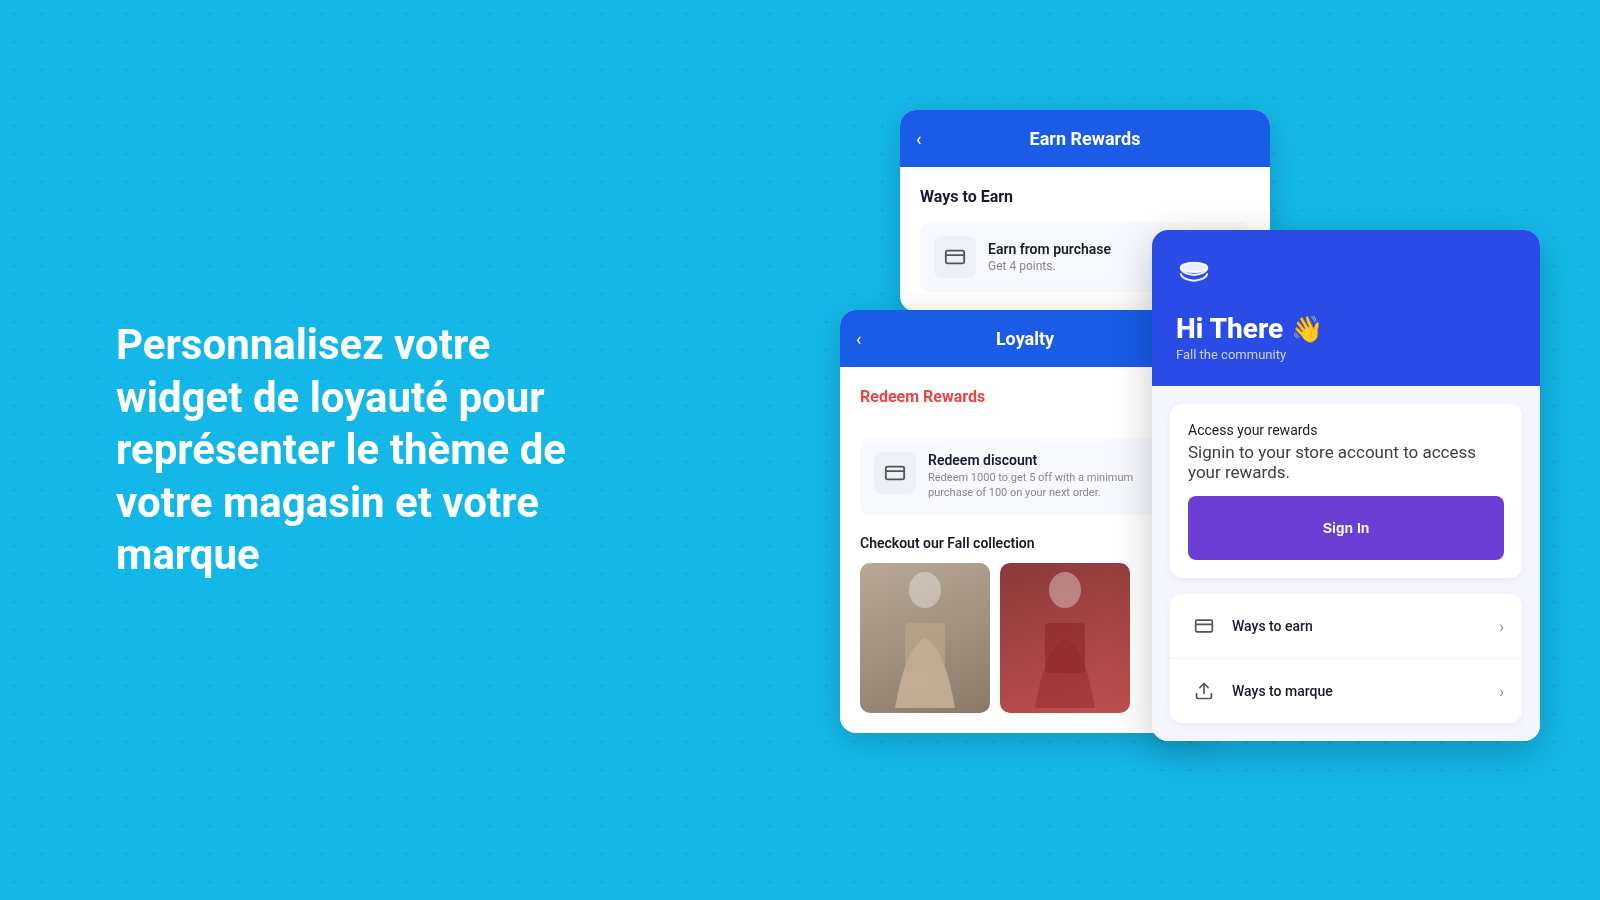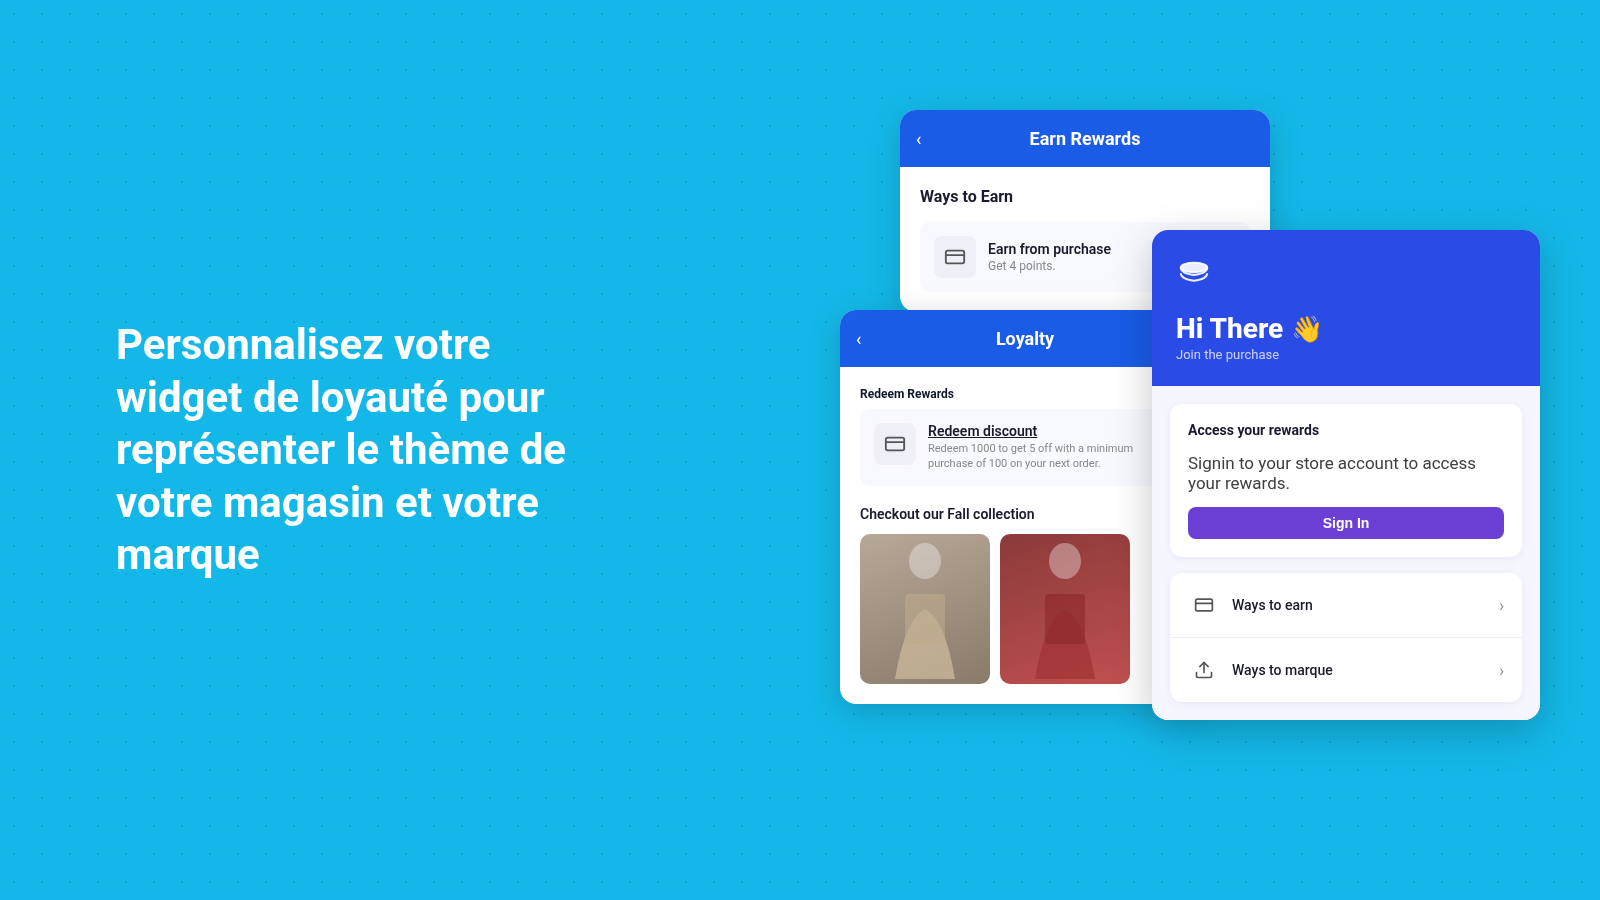--- a/index.html
+++ b/index.html
@@ -165,24 +165,24 @@
       color: white;
       font-size: 18px;
       font-weight: 700;
     }
 
     .card-rewards-body {
       padding: 20px;
     }
 
     .redeem-title {
-      font-size: 12px;
+      font-size: 16px;
       font-weight: 700;
-      color: #0f172a;
-      margin-bottom: 8px;
+      color: #ef4444;
+      margin-bottom: 32px;
     }
 
     .redeem-item {
       display: flex;
       align-items: flex-start;
       gap: 12px;
       padding: 14px;
       background: #f8f9ff;
       border-radius: 10px;
       margin-bottom: 20px;
@@ -197,21 +197,20 @@
       align-items: center;
       justify-content: center;
       font-size: 20px;
       flex-shrink: 0;
     }
 
     .redeem-item-text h4 {
       font-size: 14px;
       font-weight: 600;
       color: #1a1a2e;
-      text-decoration: underline;
     }
 
     .redeem-item-text p {
       font-size: 11px;
       color: #888;
       margin-top: 2px;
       line-height: 1.4;
     }
 
     .checkout-title {
@@ -311,38 +310,38 @@
     .access-rewards-box {
       background: white;
       border-radius: 12px;
       padding: 18px;
       margin-bottom: 16px;
       box-shadow: 0 2px 8px rgba(0,0,0,0.06);
     }
 
     .access-title {
       font-size: 14px;
-      font-weight: 700;
+      font-weight: 400;
       color: #1a1a2e;
-      margin-bottom: 15px;
+      margin-bottom: 4px;
     }
 
     .access-desc {
       font-size: 17px;
       color: #404040;
       margin-bottom: 14px;
     }
 
     .sign-in-btn {
       width: 100%;
       background: #6b3fd4;
       color: white;
       border: none;
       border-radius: 8px;
-      padding: 8px;
+      padding: 24px;
       font-size: 14px;
       font-weight: 600;
       cursor: pointer;
       text-align: center;
     }
 
     .loyalty-links {
       background: white;
       border-radius: 12px;
       overflow: hidden;
@@ -469,21 +468,21 @@
           <ellipse cx="19" cy="10" rx="14" ry="5" fill="white" opacity="0.9"></ellipse>
           <path d="M5 10 Q5 16 19 18 Q33 16 33 10" stroke="white" stroke-width="2" fill="none" opacity="0.9"></path>
           <path d="M5 16 Q5 22 19 24 Q33 22 33 16" stroke="white" stroke-width="2" fill="none" opacity="0.9"></path>
           <ellipse cx="19" cy="10" rx="14" ry="5" stroke="white" stroke-width="2" fill="none" opacity="0.9"></ellipse>
         </svg>
       </div>
       <div class="loyalty-greeting">
         <span>Hi There</span>
         <span class="wave-emoji">👋</span>
       </div>
-      <div class="loyalty-tagline">Join the purchase</div>
+      <div class="loyalty-tagline">Fall the community</div>
     </div>
 
     <div class="loyalty-body">
       <div class="access-rewards-box">
         <div class="access-title">Access your rewards</div>
         <div class="access-desc">Signin to your store account to access your rewards.</div>
         <button class="sign-in-btn">Sign In</button>
       </div>
 
       <div class="loyalty-links">

